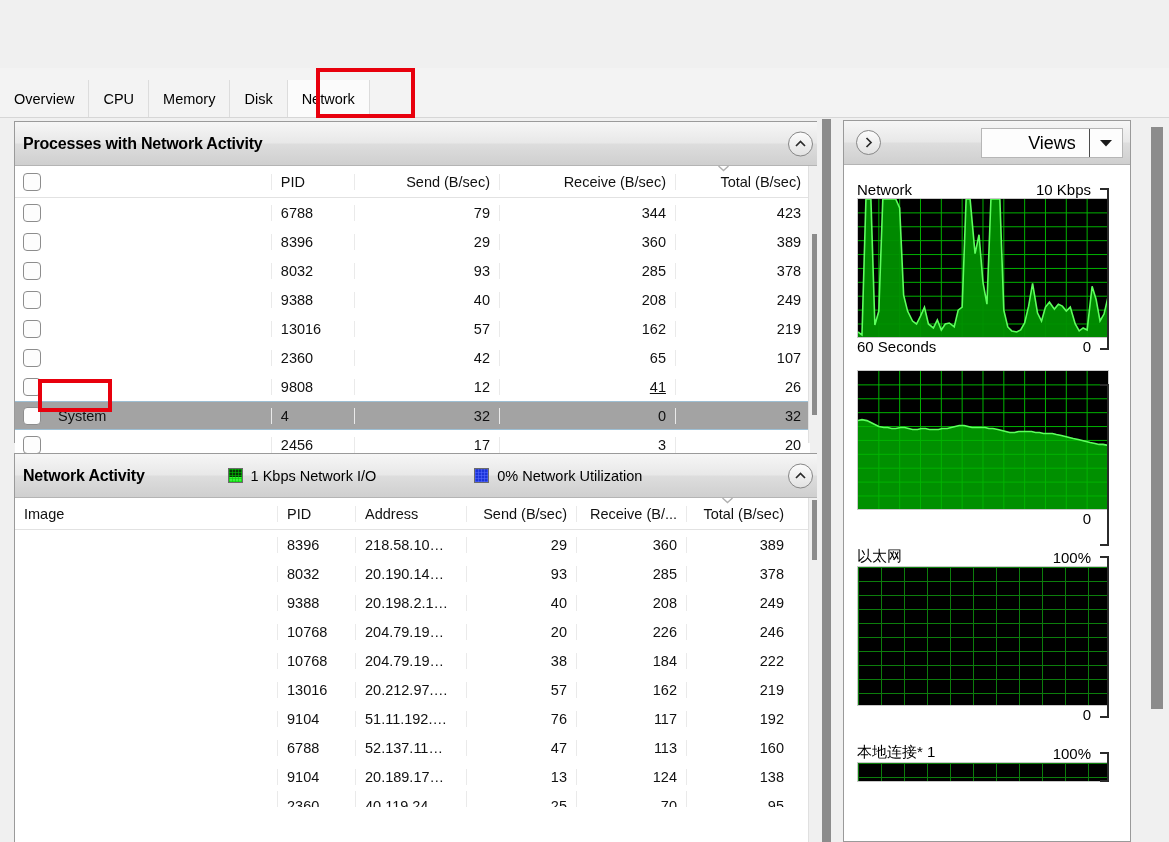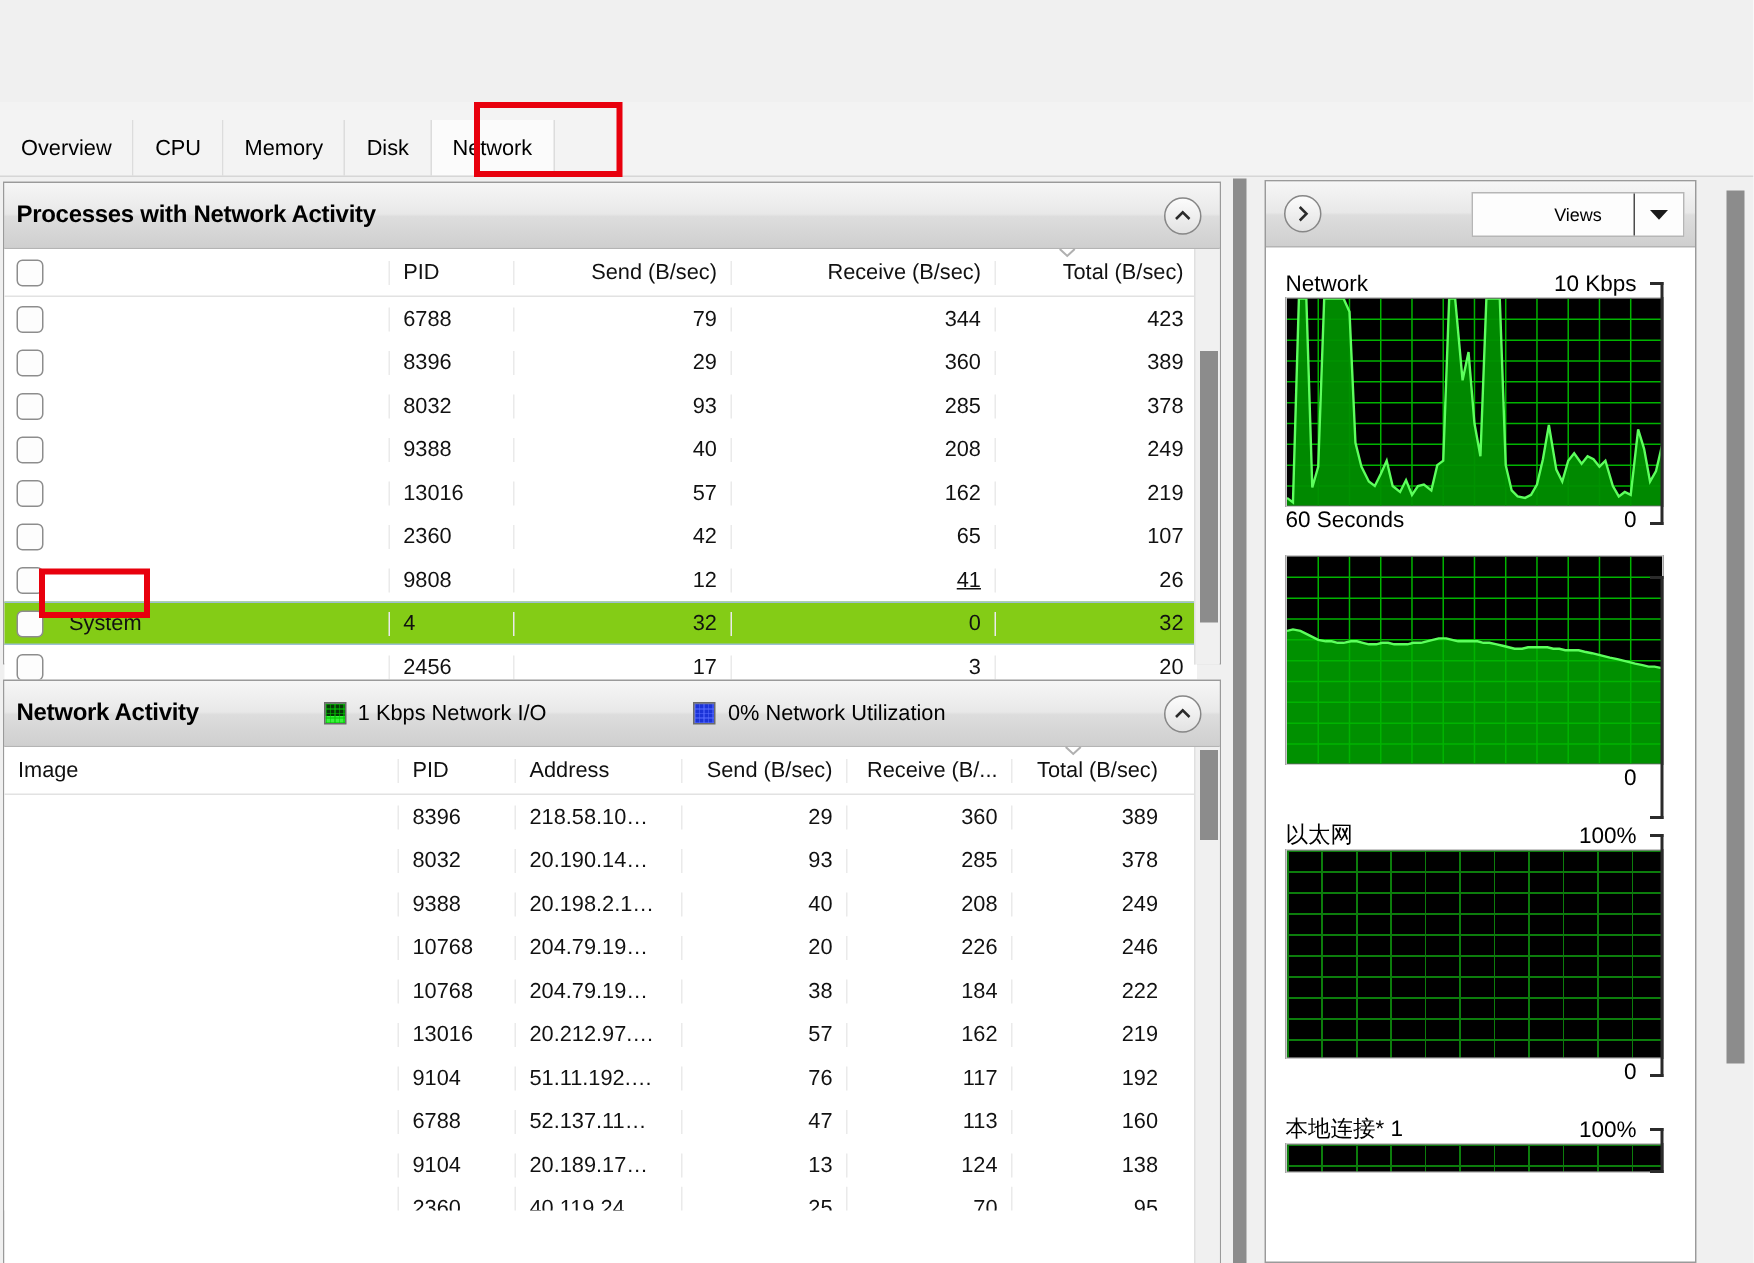--- a/index.html
+++ b/index.html
@@ -79,21 +79,21 @@
   .tab-highlight {
     position: absolute; left: 316px; top: 68px; width: 99px; height: 50px;
     border: 4px solid #e8000d; pointer-events: none; z-index: 30;
   }
   .tabstrip-bottom {
     position: absolute; left: 0; bottom: 0; width: 1169px; height: 1px; background: #d6d6d6;
   }
 
   
   .left-col {
-    position: absolute; left: 0; top: 119px; width: 817px; height: 723px;
+    position: absolute; left: 12px; top: 119px; width: 817px; height: 723px;
     background: #f0f0f0;
   }
   .panel {
     position: absolute; left: 2px; width: 812px;
     border: 1px solid #9a9a9a;
     background: #ffffff;
   }
   .panel-header {
     height: 44px; position: relative;
     background: linear-gradient(to bottom, #f6f6f6 0%, #e8e8e8 48%, #dddddd 52%, #cfcfcf 100%);
@@ -140,21 +140,21 @@
   }
   .thead .cell { font-size: 14.5px; color: #111; }
   .cell {
     font-size: 14.5px; color: #111;
     padding: 0 9px; overflow: hidden; white-space: nowrap;
     display: flex; align-items: center;
   }
   .cell.num { justify-content: flex-end; }
   .colsep { border-left: 1px solid #eaeaea; }
   .trow { display: flex; height: 29px; align-items: center; background: #fff; }
-  .trow.selected { background: #84cc16; border-top: 1px solid #9dbfd4; border-bottom: 1px solid #9dbfd4; }
+  .trow.selected { background: #a3a3a3; border-top: 1px solid #9dbfd4; border-bottom: 1px solid #9dbfd4; }
   .chkcell { width: 34px; display: flex; align-items: center; justify-content: center; flex: none; }
   .chk {
     width: 18px; height: 18px; border: 1px solid #8d8d8d; border-radius: 4px;
     background: #fdfdfd;
   }
   .sortmark {
     position: absolute; top: -4px; width: 16px; height: 12px;
     display: flex; align-items: center; justify-content: center;
     color: #9a9a9a;
   }
@@ -195,21 +195,21 @@
   .rexpand {
     width: 25px; height: 25px; border-radius: 50%; margin-left: 12px;
     background: linear-gradient(to bottom, #fcfcfc, #e2e2e2);
     border: 1px solid #878787;
     display: flex; align-items: center; justify-content: center;
   }
   .views-btn {
     position: absolute; right: 7px; top: 7px; height: 30px; width: 142px;
     background: #fdfdfd; border: 1px solid #b6b6b6;
     display: flex; align-items: center; justify-content: center;
-    font-size: 12px; color: #000;
+    font-size: 18px; color: #000;
   }
   .views-arrow {
     position: absolute; right: 10px; top: 0; bottom: 0;
     display: flex; align-items: center; padding-left: 10px;
     border-left: 1px solid #4c4c4c;
   }
   .graph-block { position: relative; margin: 0 13px; }
   .graph-label-row {
     display: flex; justify-content: space-between; align-items: flex-end;
     font-size: 15px; color: #000; padding-right: 26px; height: 24px;

